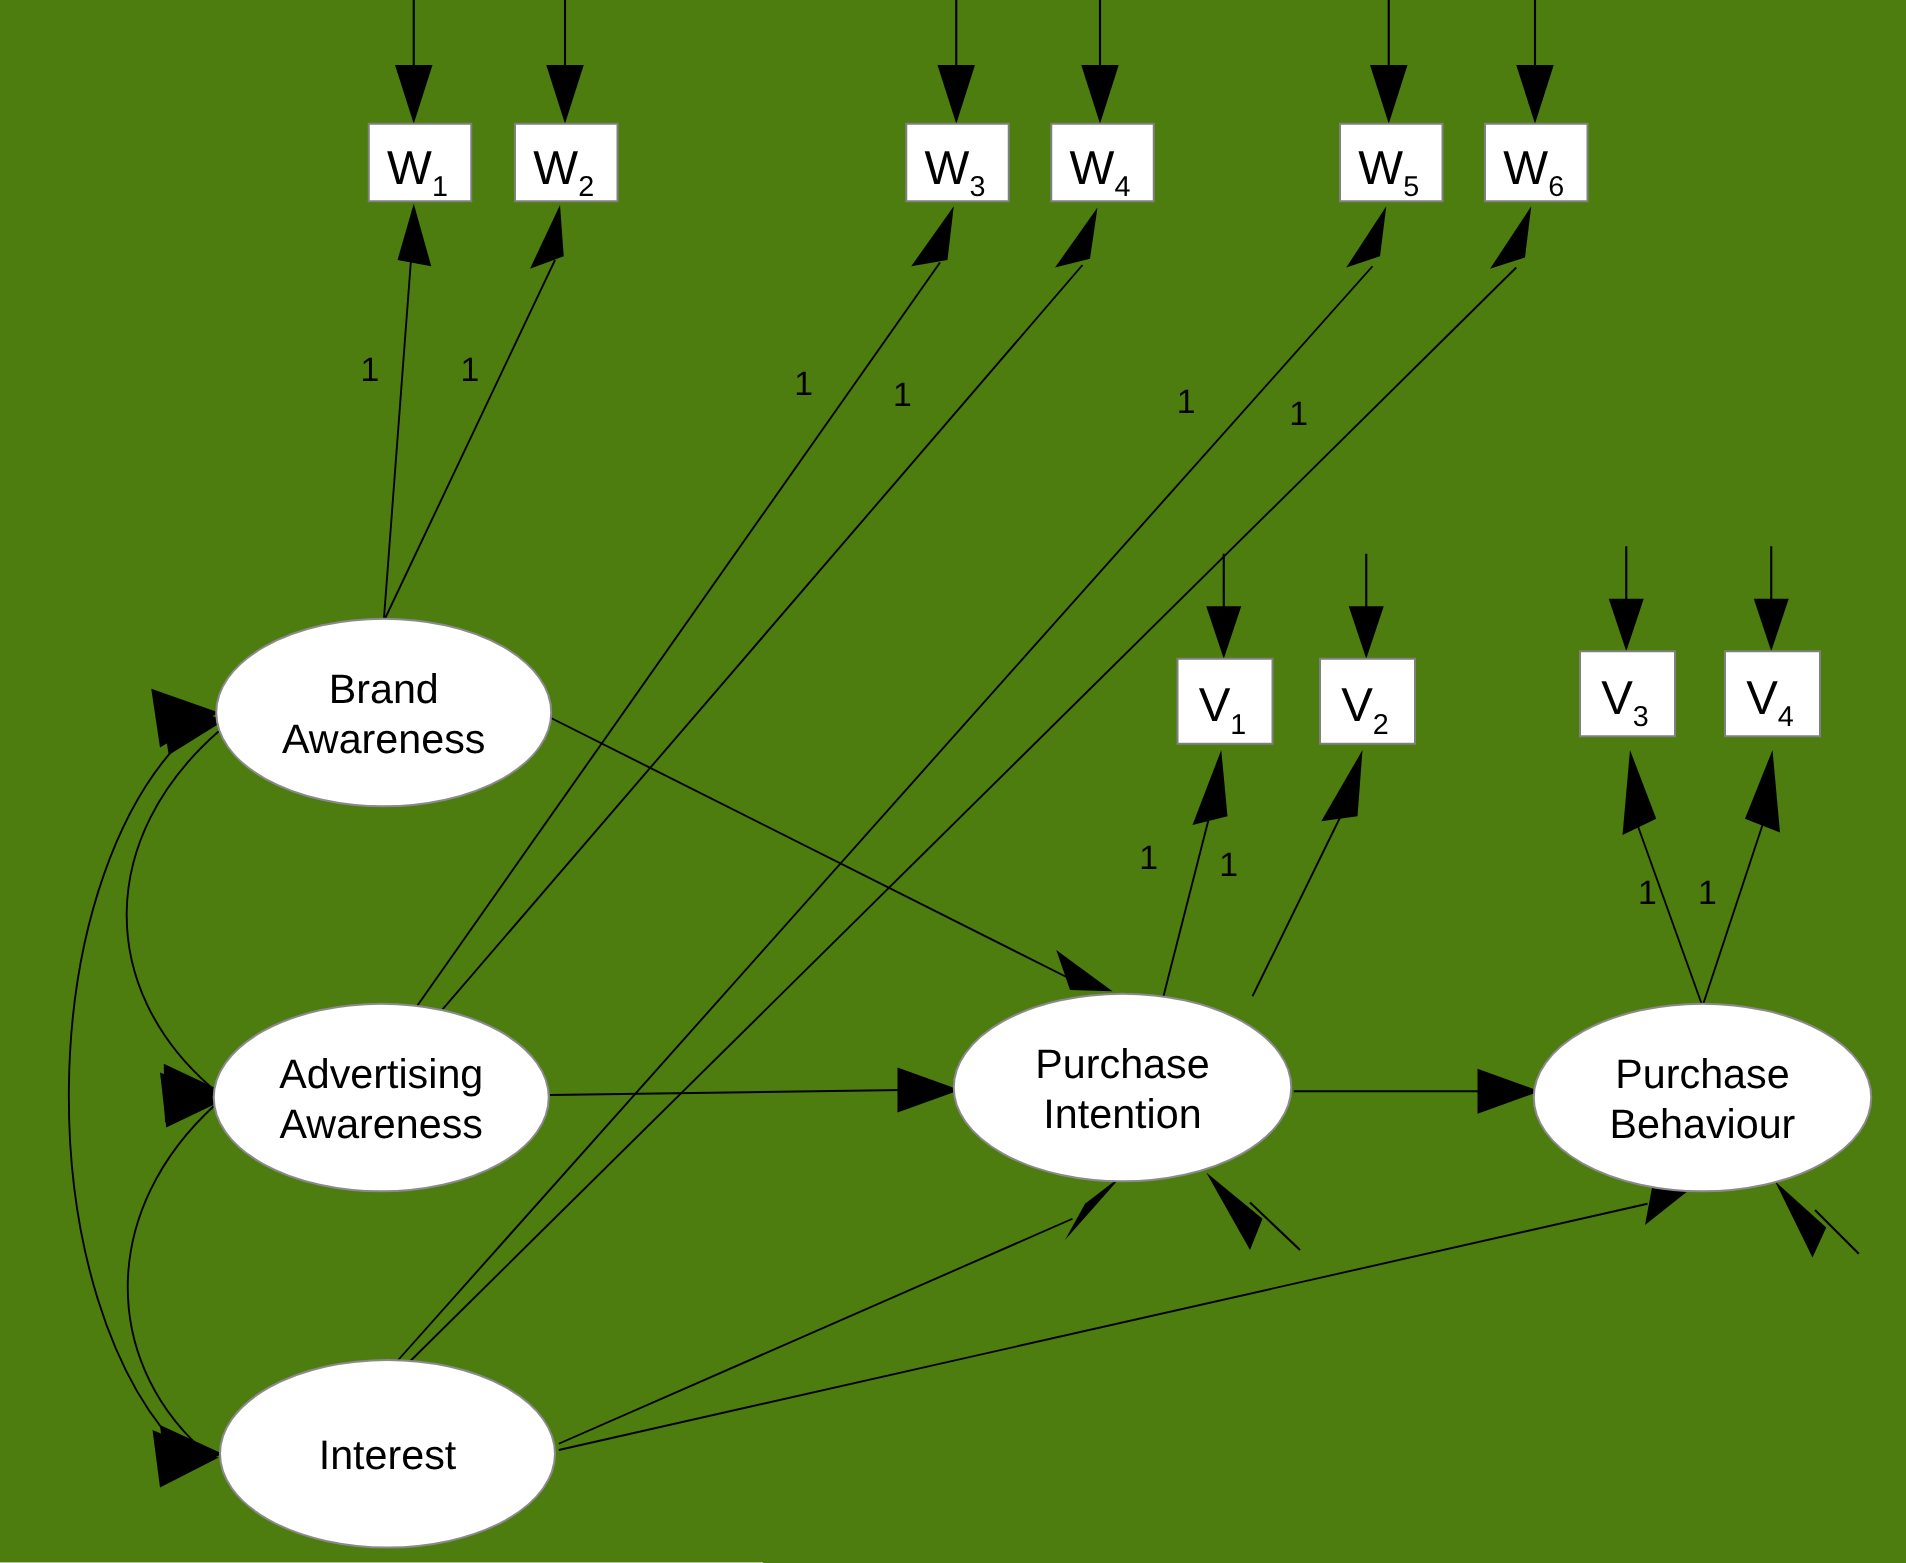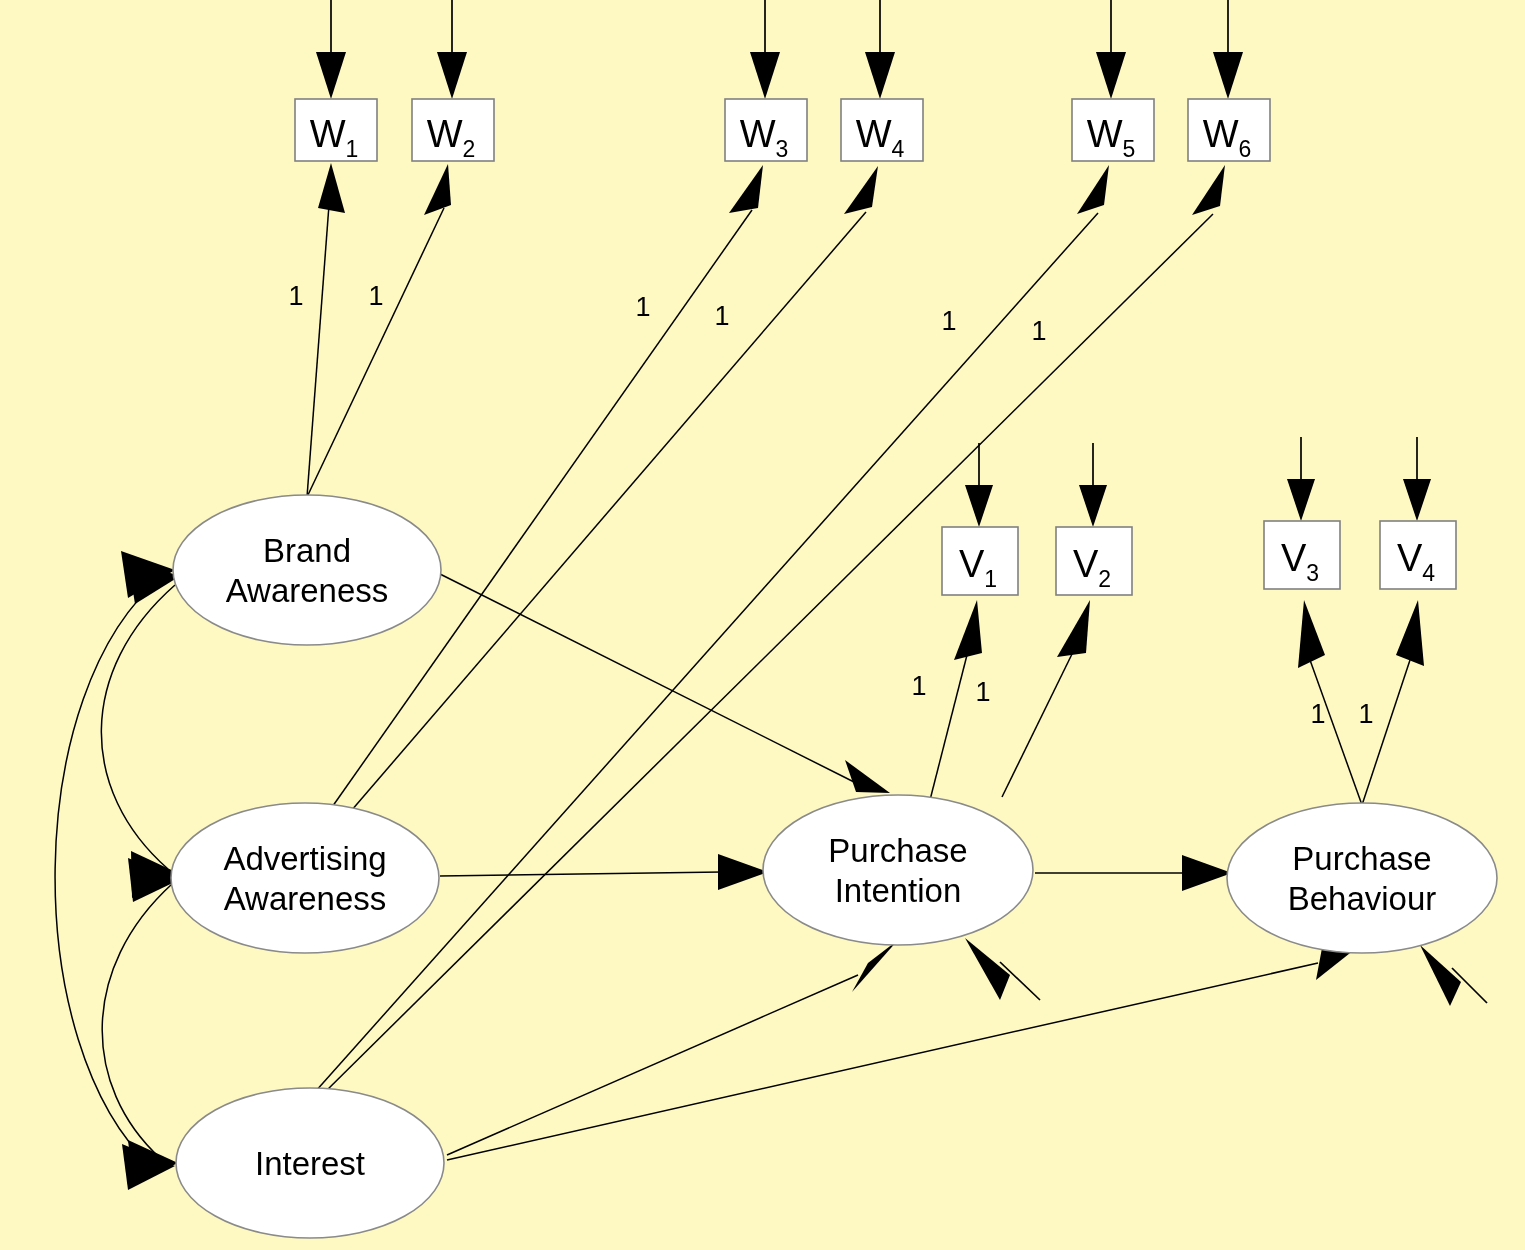--- a/index.html
+++ b/index.html
@@ -4,21 +4,21 @@
 <style>
   html, body {
     margin: 0;
     padding: 0;
     background: #ffffff;
   }
   #canvas-wrap {
     position: relative;
     width: 1525px;
     height: 1250px;
-    background: #fef9c3;
+    background: #4d7c0f;
     overflow: hidden;
     font-family: "Liberation Sans", sans-serif;
   }
   svg.diagram {
     position: absolute;
     left: 0;
     top: 0;
     width: 1525px;
     height: 1250px;
   }

